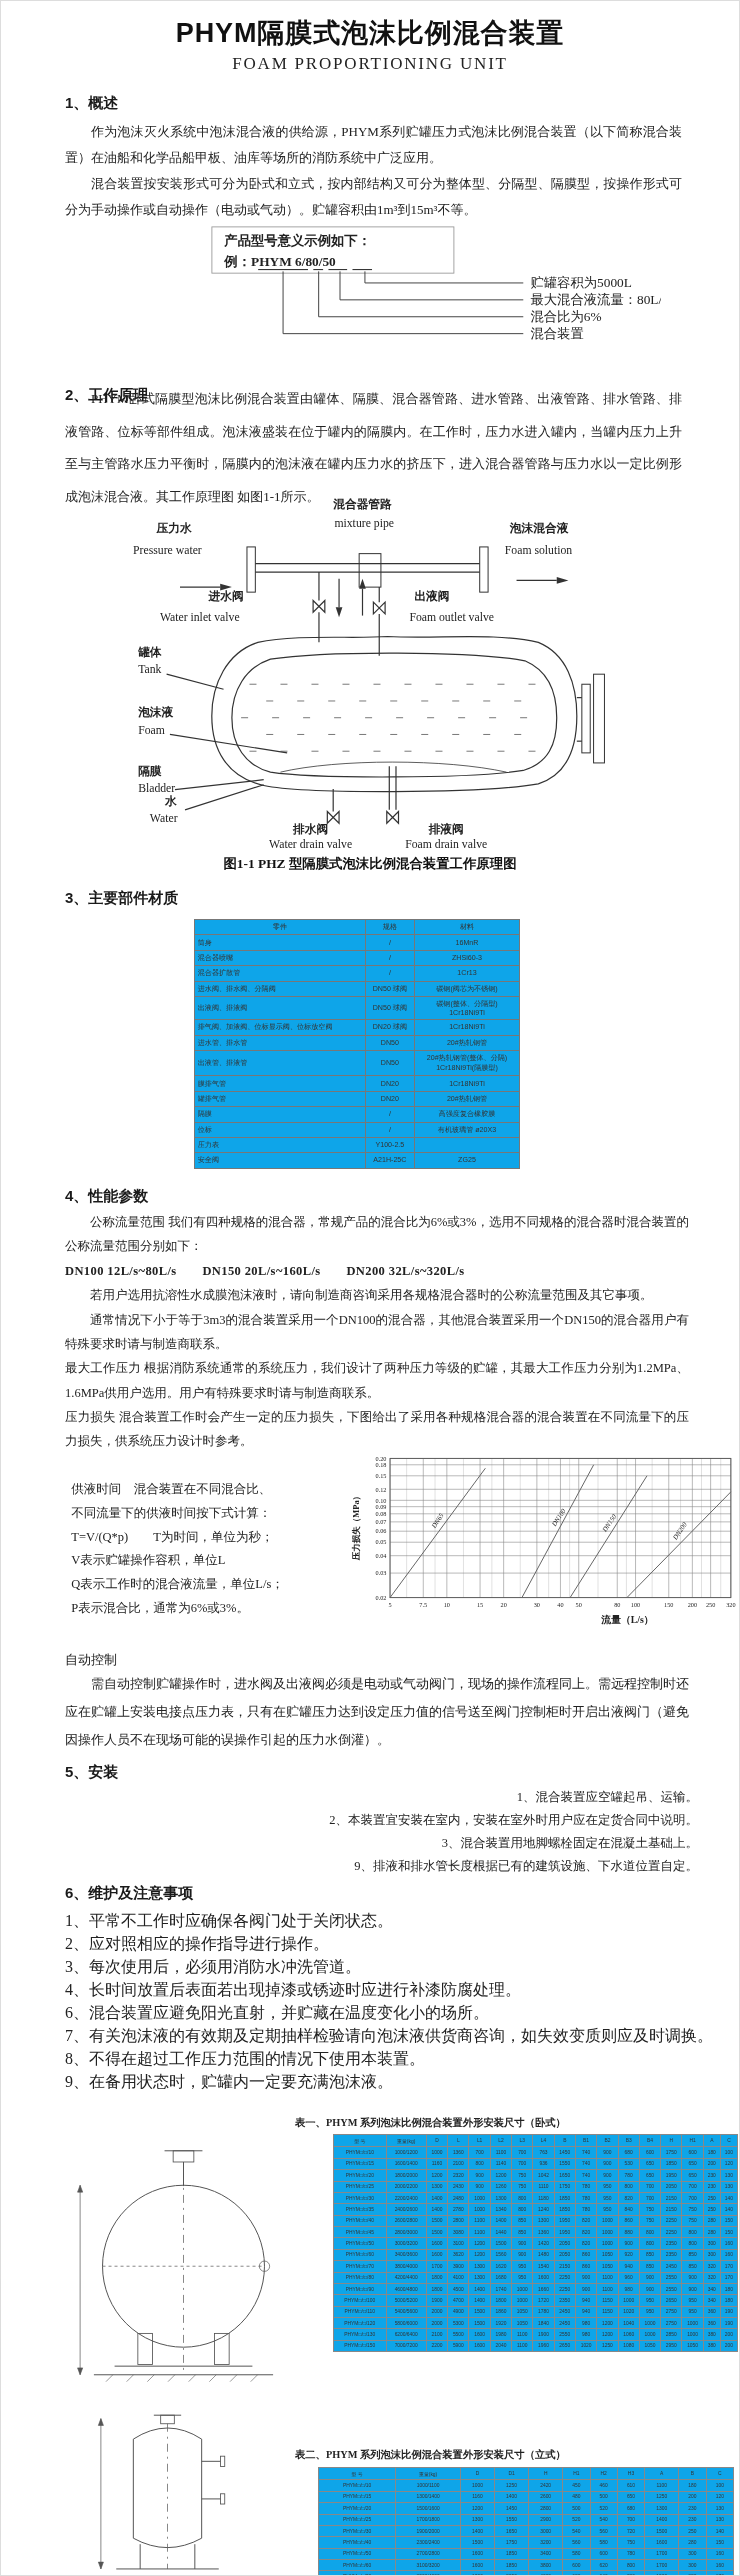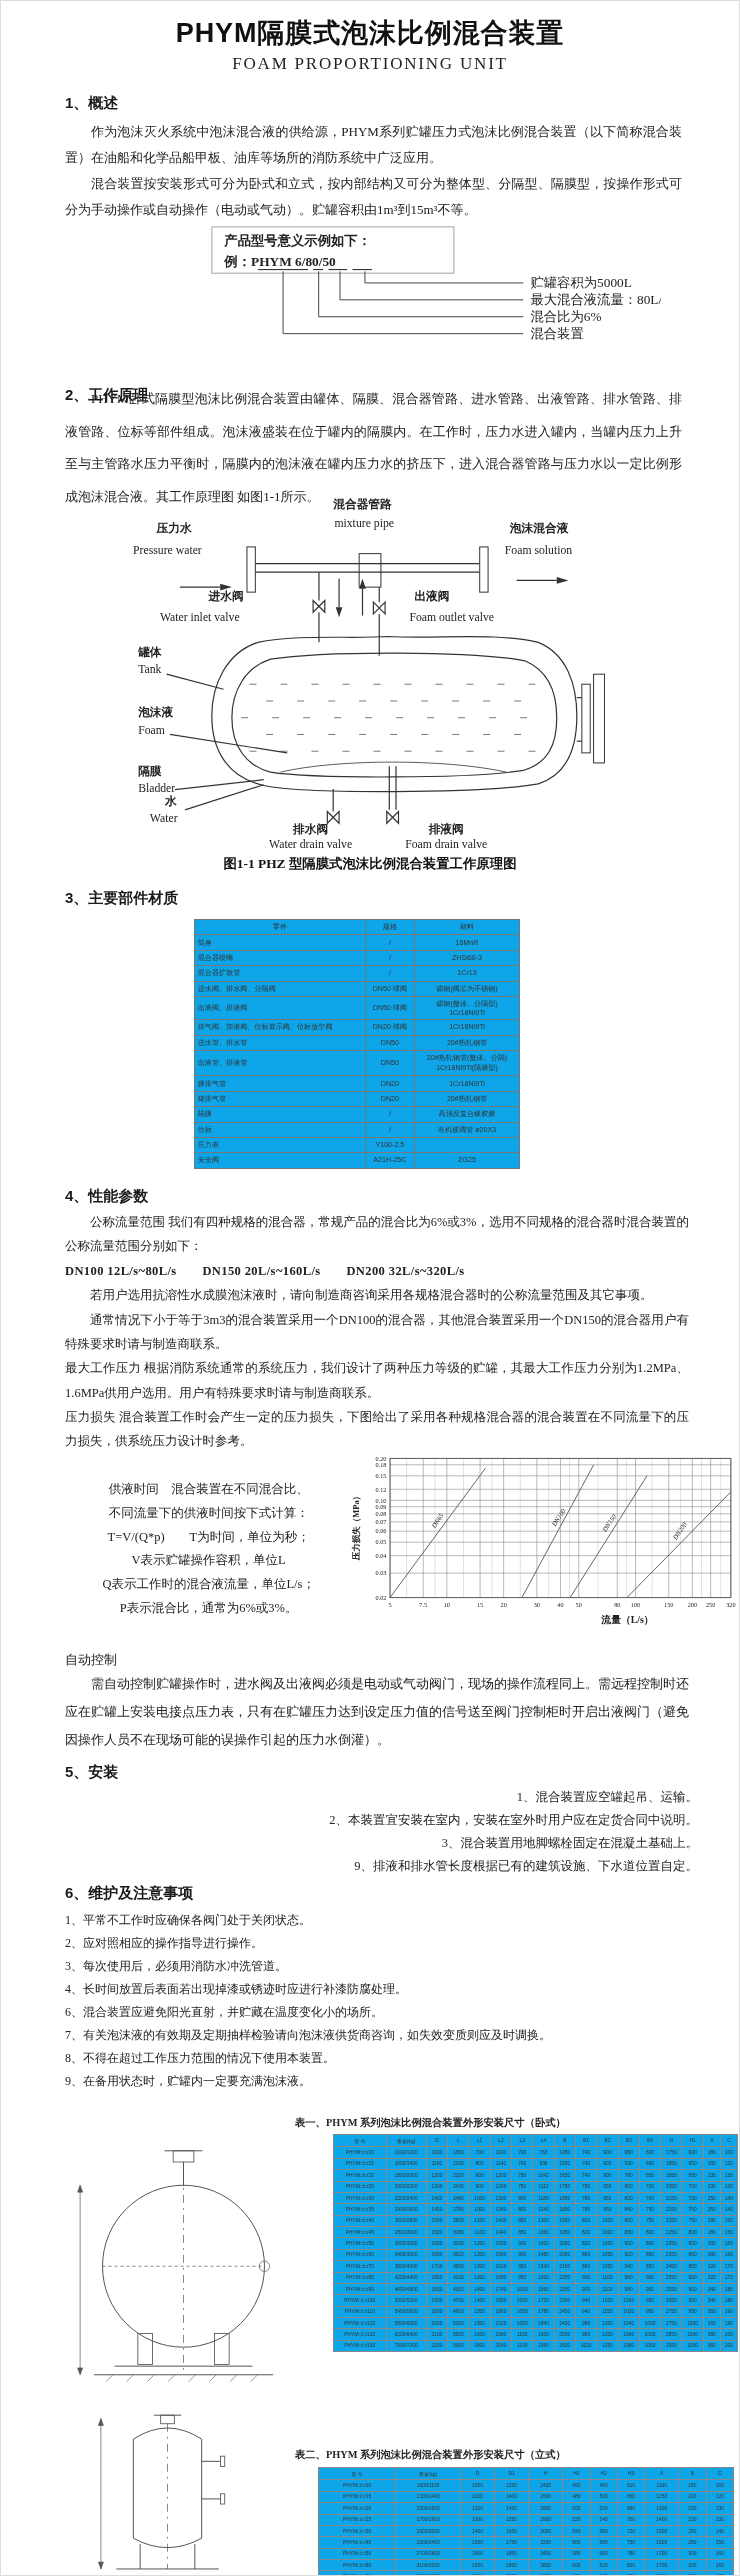--- a/index.html
+++ b/index.html
@@ -11,22 +11,22 @@
   .doc-title{font-family:"Liberation Sans","DejaVu Sans",sans-serif;font-weight:bold;
              font-size:27px;letter-spacing:0.9px;color:#111;}
   .doc-subtitle{font-size:17px;letter-spacing:1.8px;color:#222;}
   .h-sec{font-family:"Liberation Sans","DejaVu Sans",sans-serif;font-weight:bold;
          font-size:15px;color:#1a1a1a;}
   .para{font-size:13px;line-height:2.0;text-align:justify;color:#222;}
   .para p{margin:0;}
   .indent{text-indent:2em;}
   .dn-line{margin:9px 0 12.5px 1em;letter-spacing:0.4px;font-weight:bold;}
   .supply{font-size:12.5px;line-height:1.9;color:#222;}
-  .supply p{margin:0 0 0 0.5em;text-align:center;}
-  .list .list-item{font-size:12px;line-height:23px;color:#222;white-space:nowrap;}
+  .supply p{margin:0 0 0 0.5em;}
+  .list .list-item{font-size:16px;line-height:23px;color:#222;white-space:nowrap;}
   .install .list-item{font-size:12.5px;line-height:23px;text-align:right;}
   .figcap{font-size:13.4px;font-weight:bold;color:#111;}
   .tbl-title{font-size:10.3px;font-weight:bold;color:#222;}
   table{border-collapse:collapse;background:#0ea5e9;}
   .mtable{width:326px;font-family:"Liberation Sans","DejaVu Sans",sans-serif;
           font-size:7.1px;color:#333;}
   .mtable th,.mtable td{border:0.9px solid #777;padding:2.2px 2.7px;text-align:center;
           white-space:pre-line;font-weight:normal;}
   .mtable td:first-child{text-align:left;}
   .bigtable{font-family:"Liberation Sans","DejaVu Sans",sans-serif;color:#333;}

